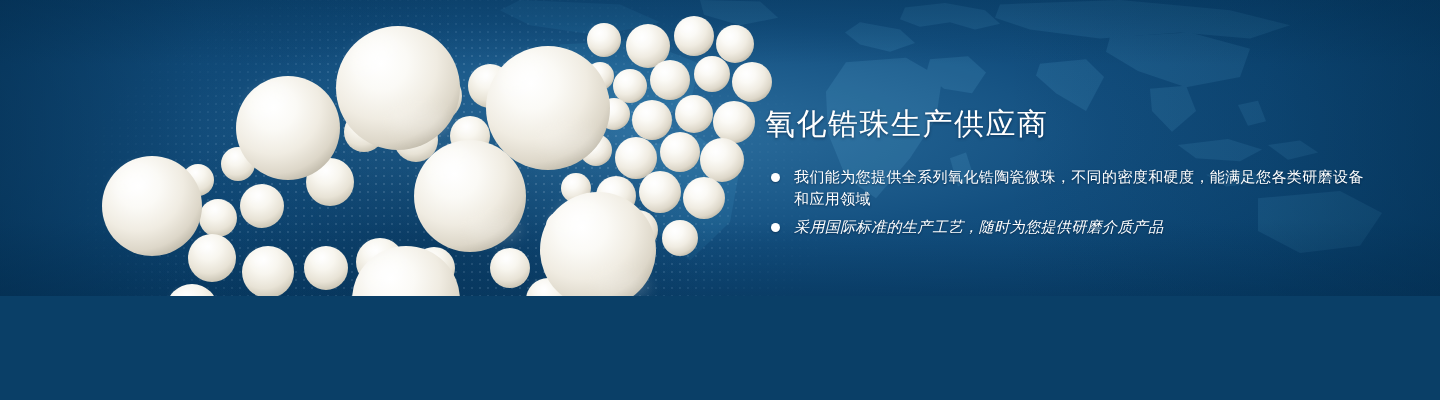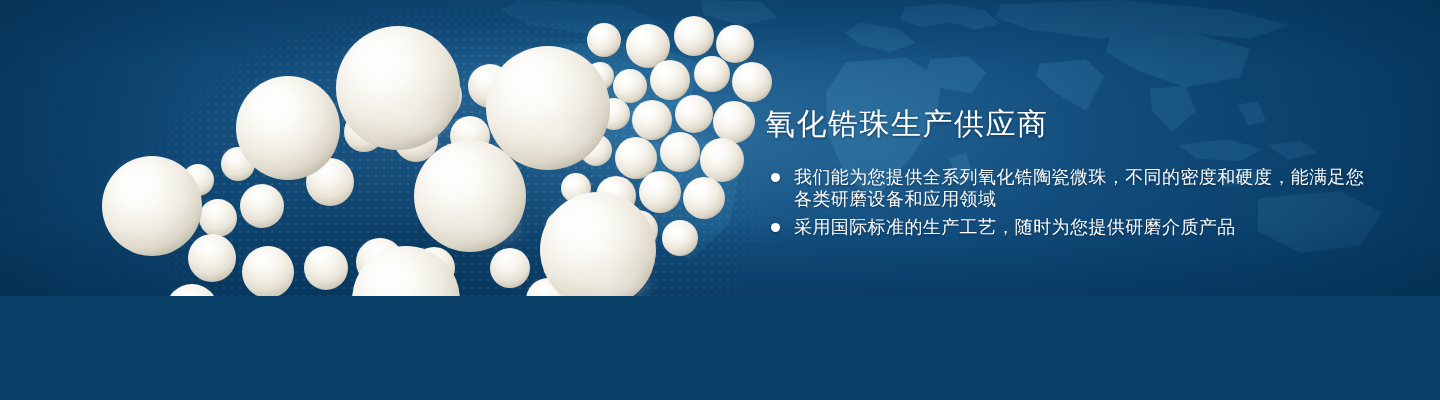--- a/index.html
+++ b/index.html
@@ -92,27 +92,27 @@
   }
   .bullets {
     list-style: none;
     margin: 0;
     padding: 0;
   }
   .bullet {
     position: relative;
     padding-left: 29px;
     color: #ffffff;
-    font-size: 18px;
+    font-size: 15px;
     line-height: 22px;
     letter-spacing: 0.4px;
     margin-bottom: 6px;
     text-shadow: 0 1px 2px rgba(0,18,40,0.5);
   }
-  .bullet:last-child { margin-bottom: 7px; }
+  .bullet:last-child { margin-bottom: 7px; font-style: italic; }
   .dot {
     position: absolute;
     left: 6px;
     top: 7px;
     width: 9px;
     height: 9px;
     border-radius: 50%;
     background: #ffffff;
     box-shadow: 0 1px 2px rgba(0,20,45,0.4);
   }

